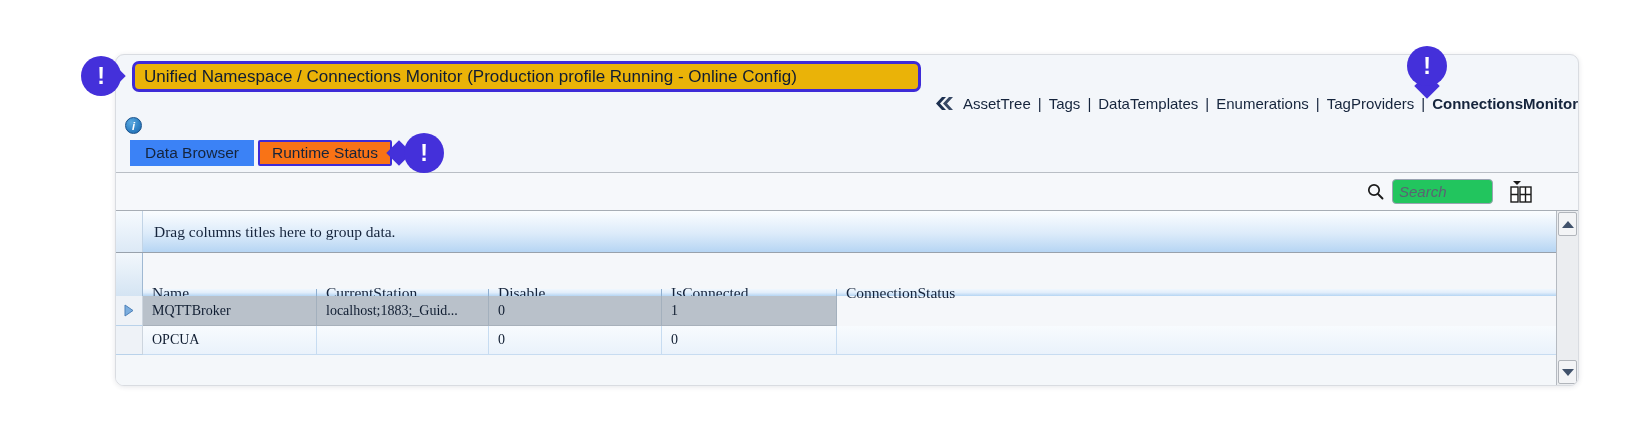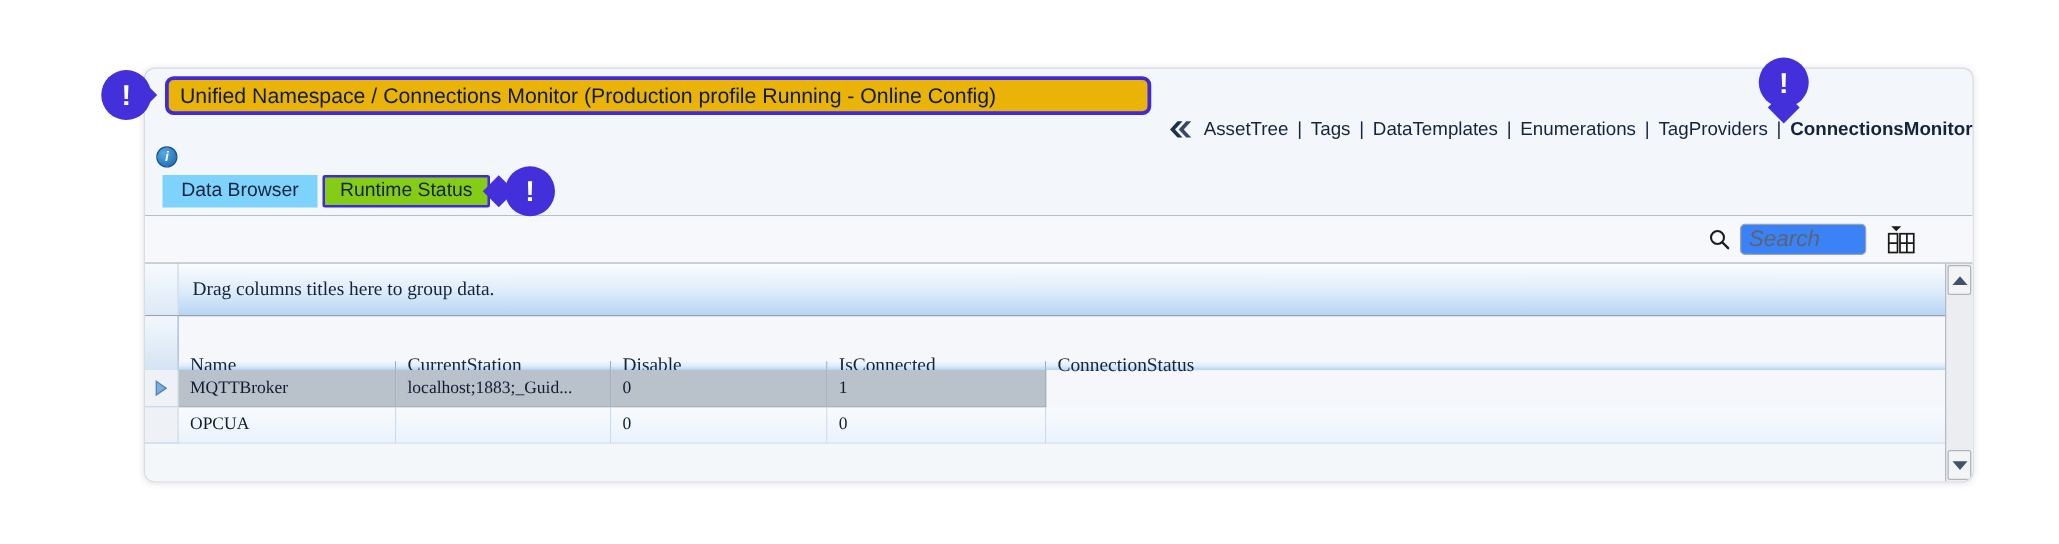--- a/index.html
+++ b/index.html
@@ -35,33 +35,33 @@
 
   
   .info-icon { position:absolute; left:125px; top:117px; width:17px; height:17px; border-radius:50%;
                background:radial-gradient(circle at 35% 30%, #5aa9e0, #2e80c4 60%, #1f66a6);
                border:1px solid #17508a; box-sizing:border-box; color:#fff; font-size:11px; font-weight:bold;
                font-style:italic; display:flex; align-items:center; justify-content:center; z-index:3; }
 
   
   .tab { position:absolute; top:140px; height:26px; box-sizing:border-box; display:flex; align-items:center;
          justify-content:center; font-size:15.5px; color:#15243c; z-index:3; }
-  #tab-data-browser  { left:130px; width:124px; background:#7dd3fc; }
-  #tab-runtime-status{ left:258px; width:134px; background:#84cc16; border:2px solid #3e2bd7; border-radius:2px; }
+  #tab-data-browser  { left:130px; width:124px; background:#3b82f6; }
+  #tab-runtime-status{ left:258px; width:134px; background:#f97316; border:2px solid #3e2bd7; border-radius:2px; }
 
   
   .grid-panel { position:absolute; left:116px; top:172px; width:1462px; height:213px; box-sizing:border-box;
                 background:#f5f7fa; border-top:1px solid #b9bec5; border-radius:0 0 8px 8px; overflow:hidden;
                 display:flex; flex-direction:column; z-index:2; }
 
   .toolbar { height:38px; flex:0 0 38px; display:flex; align-items:center; justify-content:flex-end;
              background:#f6f8fb; border-bottom:1px solid #a7adb5; box-sizing:border-box; padding-right:45px; }
   .search-icon { margin-right:8px; display:flex; }
   .search-input { width:101px; height:25px; box-sizing:border-box; border:1px solid #9aa3b2; border-radius:4px;
-                  background:#3b82f6; font-family:"Liberation Sans", sans-serif; font-size:18px; font-style:italic;
+                  background:#22c55e; font-family:"Liberation Sans", sans-serif; font-size:15px; font-style:italic;
                   padding:0 6px; color:#222; }
   .search-input::placeholder { color:#5a6472; font-style:italic; }
   .colchooser-icon { margin-left:16px; display:flex; }
 
   .grid-body { flex:1; display:flex; min-height:0; }
   .grid-content { flex:1; display:flex; flex-direction:column; min-width:0;font-family:Liberation Serif, serif; }
 
   .group-bar { height:42px; flex:0 0 42px; display:flex; border-bottom:1px solid #98a1ac; box-sizing:border-box; }
   .group-corner { width:27px; background:linear-gradient(#f6fafe,#dce9f6); border-right:1px solid #c2d4e6; box-sizing:border-box; }
   .group-rest { flex:1; background:linear-gradient(#fbfdff 0%, #dcebfa 55%, #b6d5f3 100%); display:flex;

